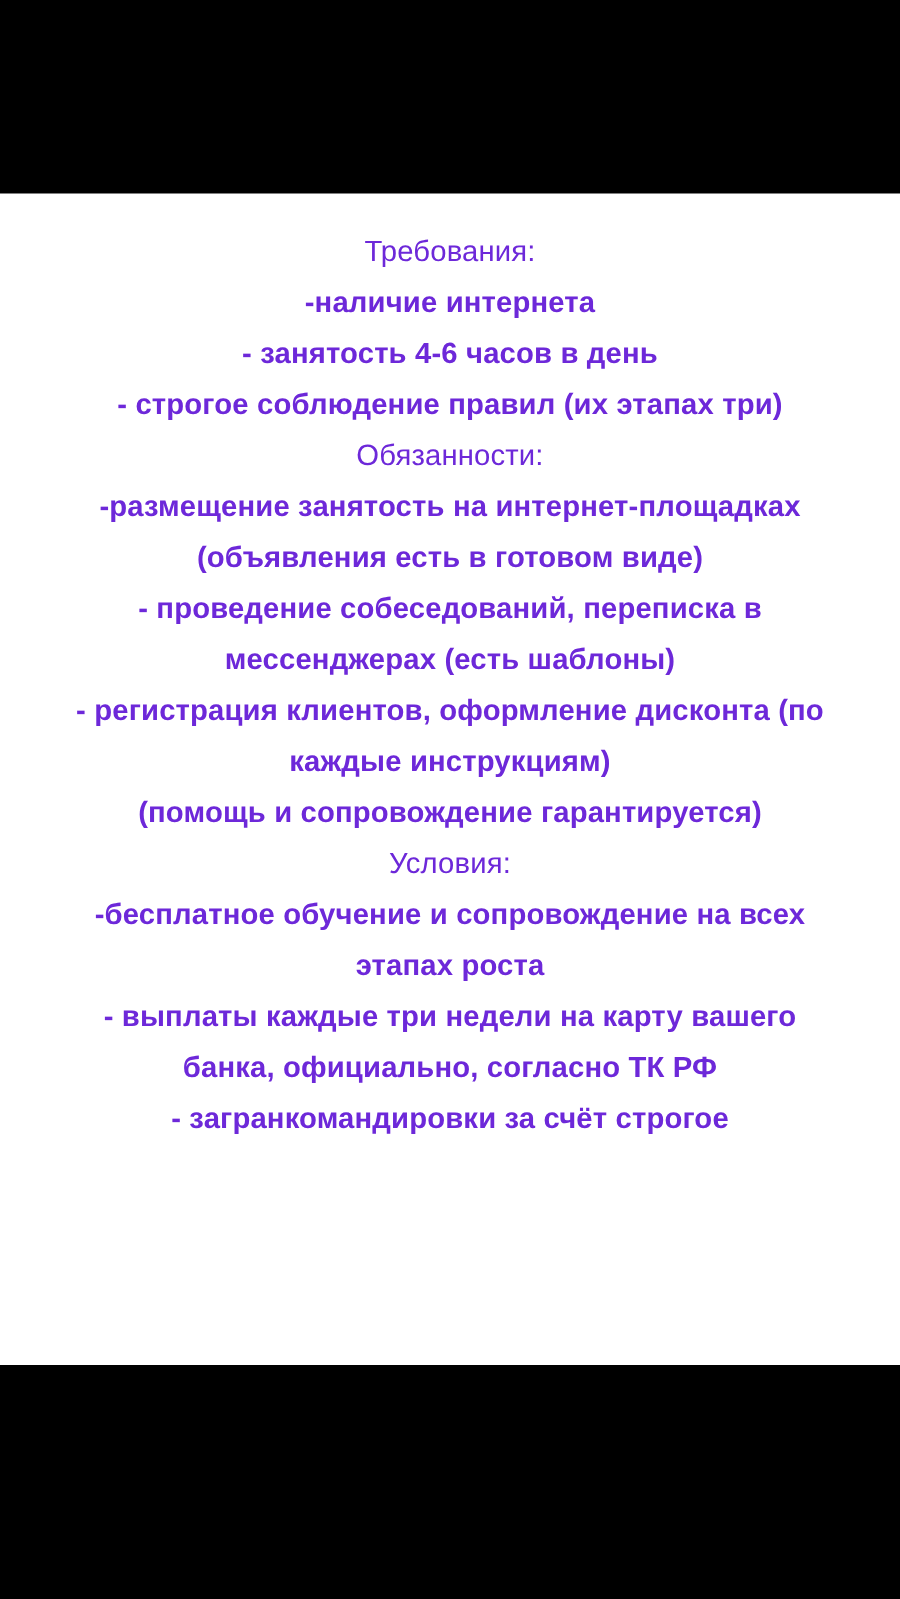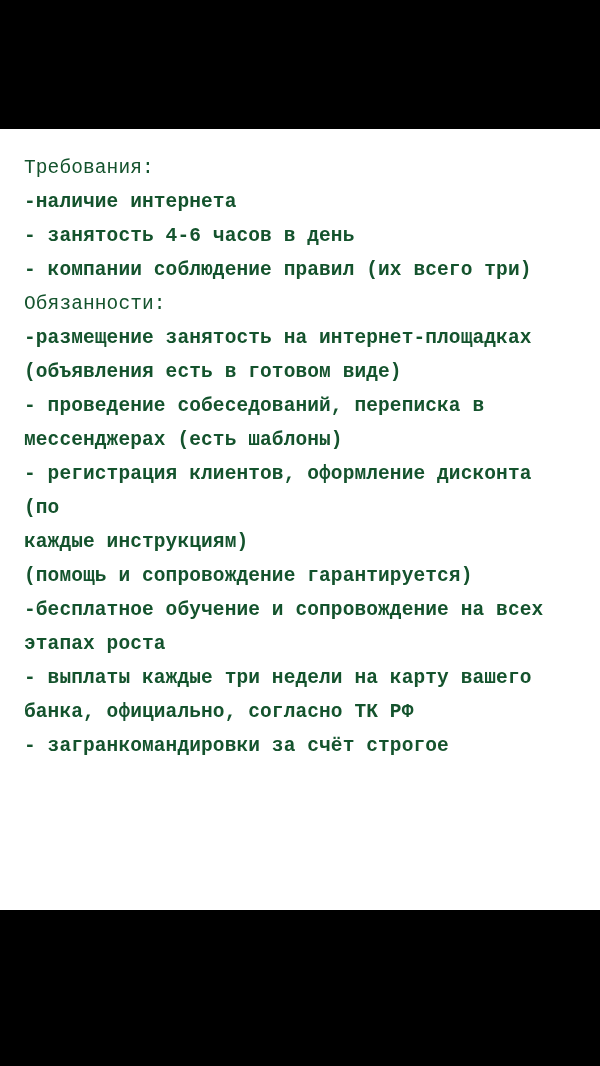--- a/index.html
+++ b/index.html
@@ -34,26 +34,27 @@
     top: 129px;
     left: 0;
     width: 600px;
     height: 781px;
     background: #ffffff;
     box-sizing: border-box;
     padding: 22px 24px 0 24px;
   }
 
   .doc-line {
-    color: #14532d;
+    color: #6d28d9;
     font-size: 19.5px;
     line-height: 34px;
     letter-spacing: 0.1px;
     white-space: pre-wrap;
-    font-family: Liberation Mono, monospace;
+    font-family: Liberation Sans, sans-serif;
+    text-align: center;
   }
   .heading {
     font-weight: 400;
   }
   .item {
     font-weight: 600;
   }
   .cont {
     font-weight: 600;
   }
@@ -62,29 +63,30 @@
 <body>
 
 <div id="page">
 
   <div class="letterbox-top"></div>
 
   <div id="sheet">
     <div class="doc-line heading">Требования:</div>
     <div class="doc-line item">-наличие интернета</div>
     <div class="doc-line item">- занятость 4-6 часов в день</div>
-    <div class="doc-line item">- компании соблюдение правил (их всего три)</div>
+    <div class="doc-line item">- строгое соблюдение правил (их этапах три)</div>
     <div class="doc-line heading">Обязанности:</div>
     <div class="doc-line item">-размещение занятость на интернет-площадках</div>
     <div class="doc-line cont">(объявления есть в готовом виде)</div>
     <div class="doc-line item">- проведение собеседований, переписка в</div>
     <div class="doc-line cont">мессенджерах (есть шаблоны)</div>
     <div class="doc-line item">- регистрация клиентов, оформление дисконта (по</div>
     <div class="doc-line cont">каждые инструкциям)</div>
     <div class="doc-line cont">(помощь и сопровождение гарантируется)</div>
+    <div class="doc-line heading">Условия:</div>
     <div class="doc-line item">-бесплатное обучение и сопровождение на всех</div>
     <div class="doc-line cont">этапах роста</div>
     <div class="doc-line item">- выплаты каждые три недели на карту вашего</div>
     <div class="doc-line cont">банка, официально, согласно ТК РФ</div>
     <div class="doc-line item">- загранкомандировки за счёт строгое</div>
   </div>
 
   <div class="letterbox-bottom"></div>
 
 </div>

